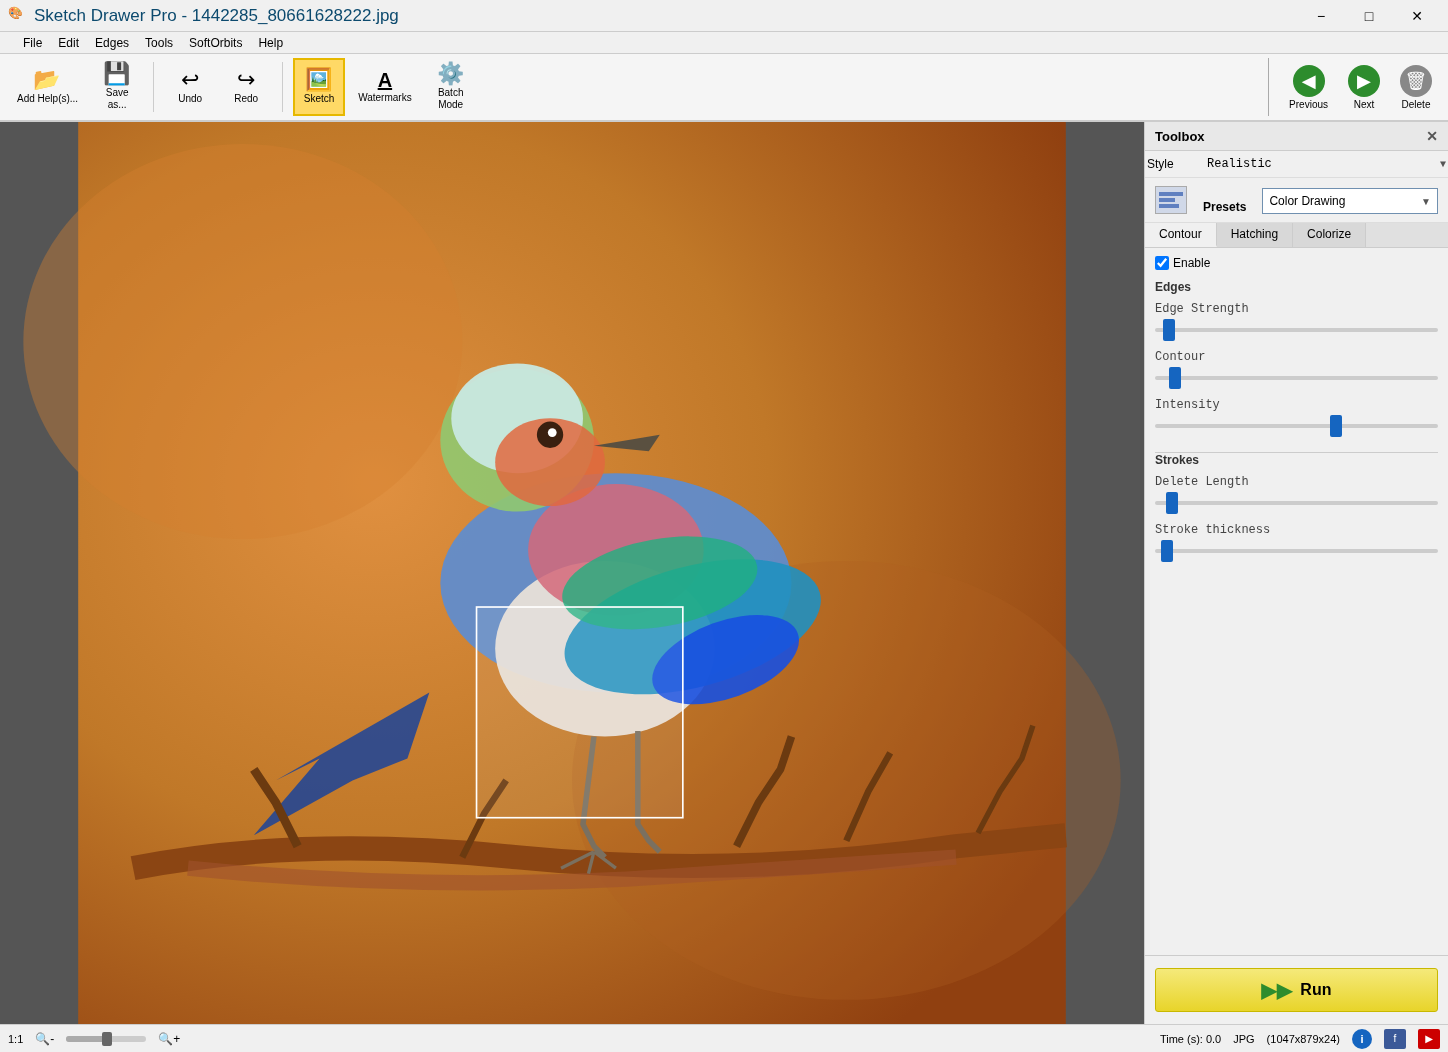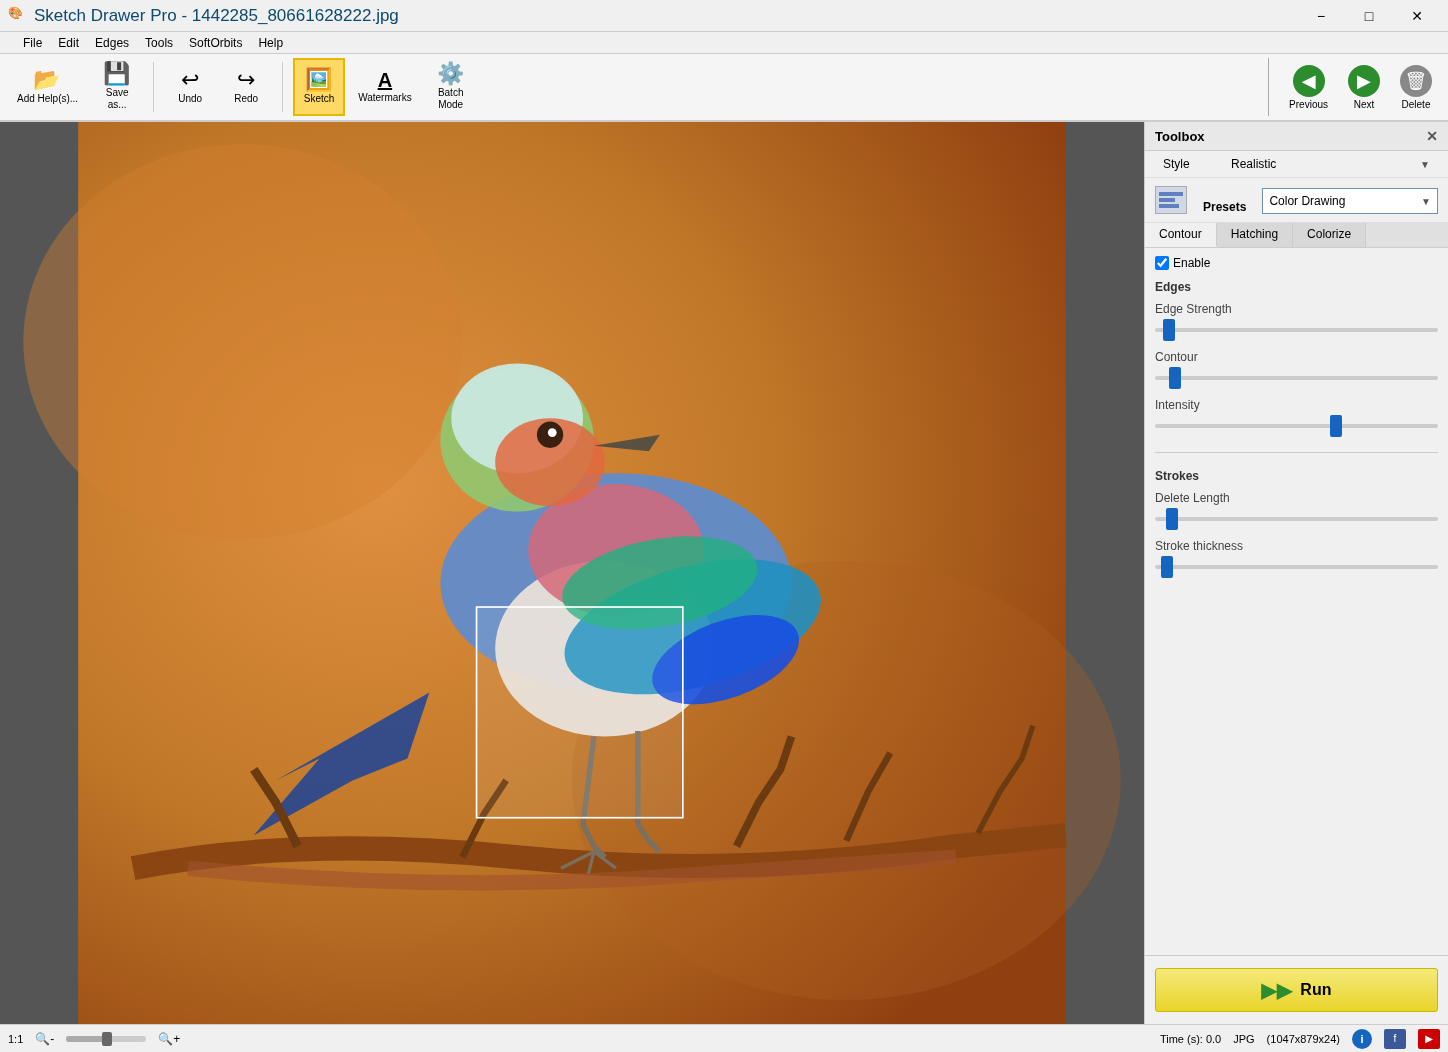--- a/index.html
+++ b/index.html
@@ -138,31 +138,31 @@
     .toolbox-close {
       cursor: pointer;
       font-size: 14px;
       color: #555;
     }
 
     
     .style-row {
       display: flex;
       align-items: flex-start;
-      padding: 6px 18px;
+      padding: 6px 2px;
       border-bottom: 1px solid #ddd;
-      gap: 8px;
     }
     .style-label { font-size: 12px; width: 60px; }
     .style-value {
       flex: 1;
       font-size: 12px;
       display: flex;
       align-items: center;
       justify-content: space-between;
+      font-family: Liberation Mono, monospace;
     }
     .style-arrow { font-size: 10px; color: #555; }
 
     
     .presets-row {
       display: flex;
       align-items: flex-end;
       padding: 8px 10px;
       border-bottom: 1px solid #ddd;
       gap: 16px;
@@ -216,20 +216,21 @@
     .section-title {
       font-size: 12px;
       font-weight: bold;
       margin-bottom: 8px;
       color: #333;
     }
 
     
     .slider-group {
       margin-bottom: 10px;
+      font-family: Liberation Mono, monospace;
     }
     .slider-label {
       font-size: 12px;
       margin-bottom: 4px;
       color: #444;
     }
     .slider-track {
       position: relative;
       height: 20px;
       display: flex;
@@ -249,21 +250,21 @@
       background: #1565c0;
       border-radius: 2px;
       top: 50%;
       transform: translateY(-50%);
       cursor: pointer;
     }
 
     
     .strokes-section {
       border-top: 1px solid #ccc;
-      padding-top: 16px;
+      padding-top: 0;
       margin-top: 16px;
     }
 
     
     .run-btn-area {
       padding: 12px 10px;
       border-top: 1px solid #ccc;
     }
     .run-btn {
       width: 100%;

